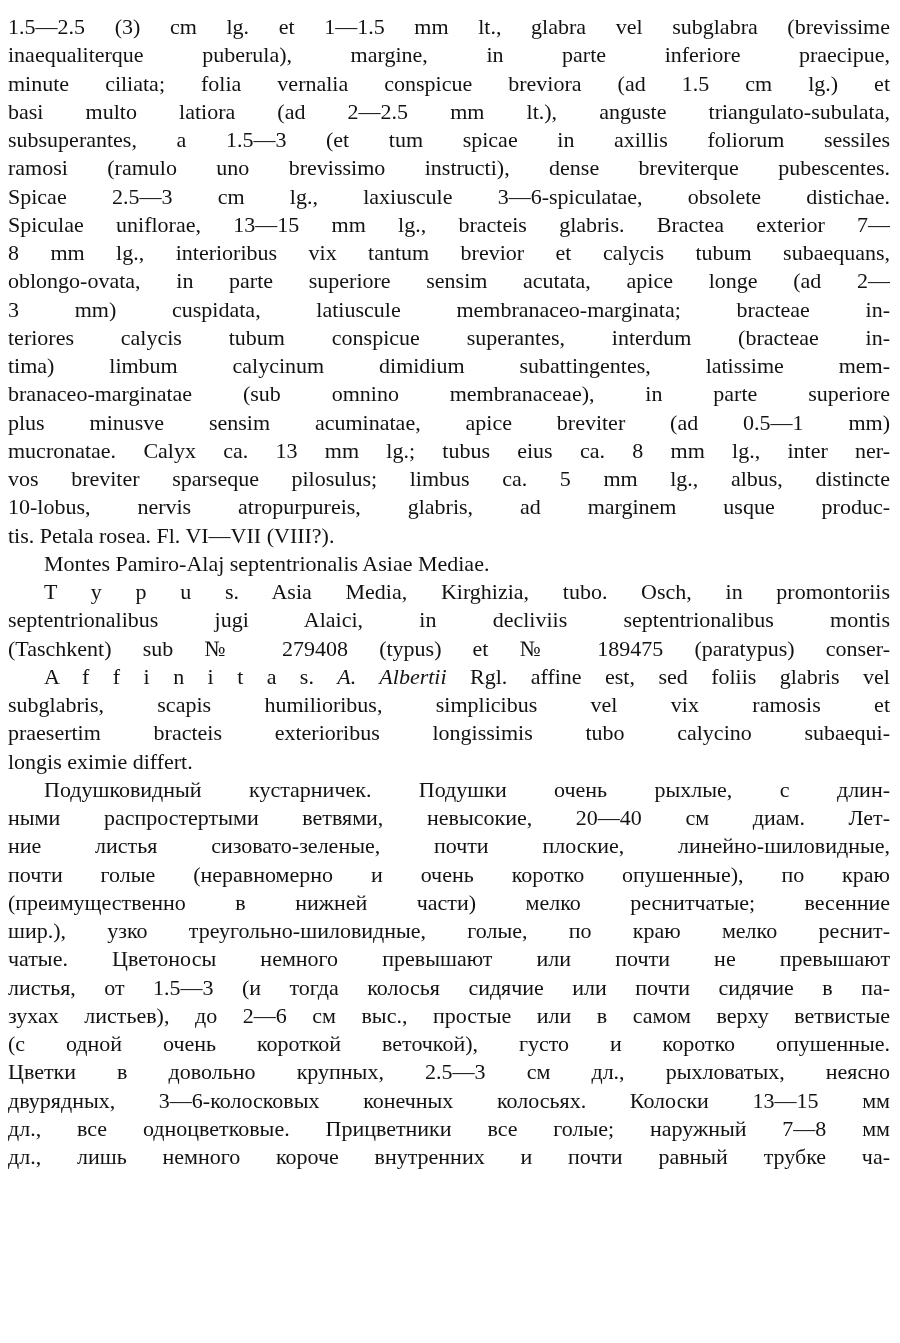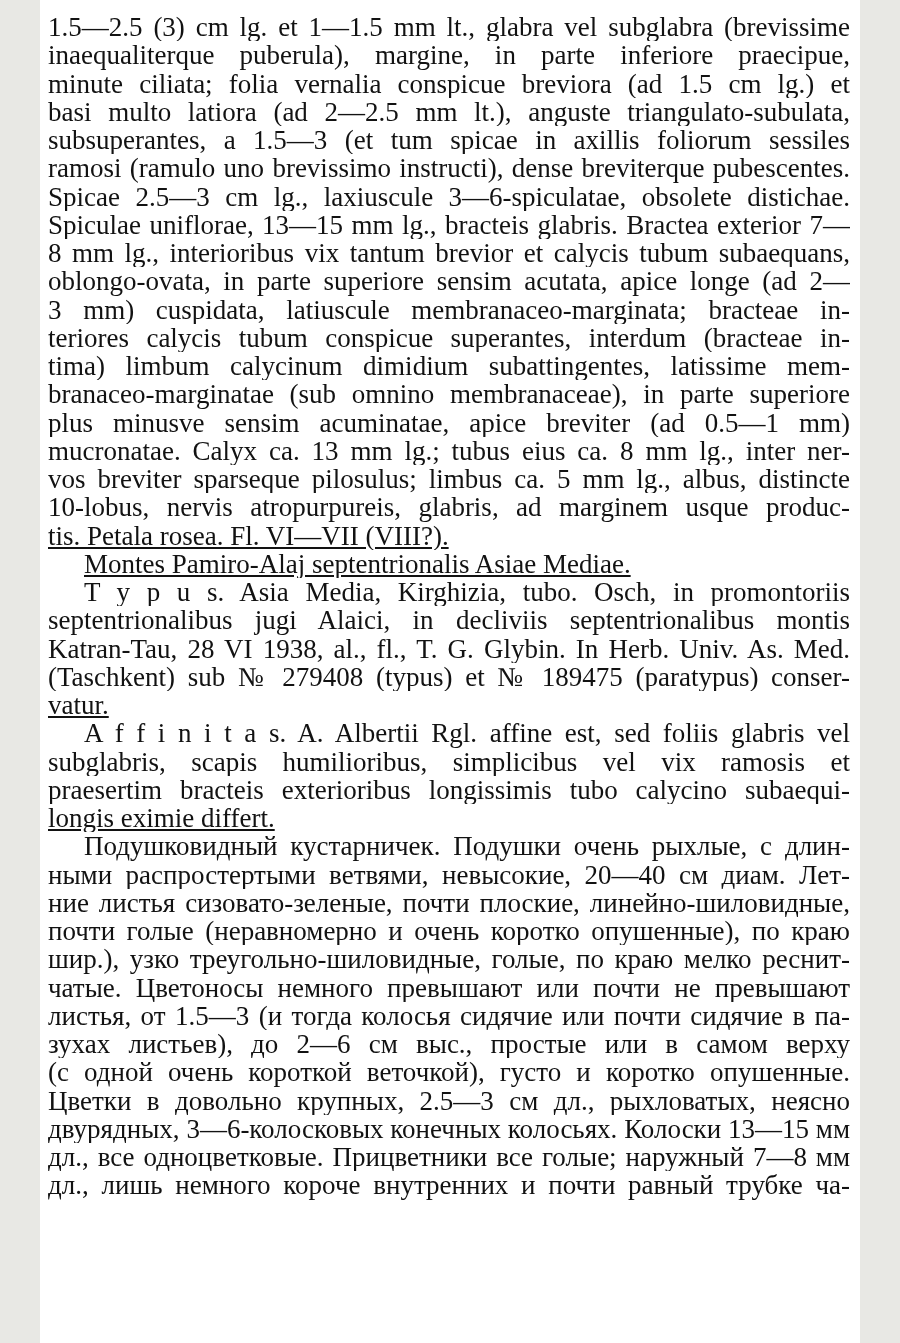--- a/index.html
+++ b/index.html
@@ -2,52 +2,52 @@
 <html><head>
 <meta charset="utf-8">
 <style>
   html, body {
     margin: 0;
     padding: 0;
     background: #e8e8e4;
   }
   .page {
     position: relative;
-    width: 820px;
+    width: 900px;
     height: 1343px;
     margin: 0 auto;
     background: #ffffff;
     box-sizing: border-box;
     padding: 13px 10px 0 8px;
     overflow: hidden;
     font-family: "Liberation Serif", "DejaVu Serif", serif;
-    font-size: 27px;
+    font-size: 22px;
     line-height: 28.25px;
     color: #121212;
     -webkit-font-smoothing: antialiased;
   }
   .text-block {
     width: 100%;
   }
   .line {
     white-space: normal;
     text-align: justify;
     text-align-last: justify;
     height: 28.25px;
     overflow: hidden;
   }
   .line.last {
     text-align: center;
     text-align-last: left;
-    text-decoration: underline;
   }
   .line.indent {
     text-indent: 36px;
   }
   .italic {
+    font-style: italic;
   }
 </style>
 </head>
 <body>
 
 <div class="page" style="background: rgb(255, 255, 255); color: rgb(18, 18, 18);">
   <div class="text-block">
       <div class="line">1.5—2.5 (3) cm lg. et 1—1.5 mm lt., glabra vel subglabra (brevissime</div>
       <div class="line">inaequaliterque puberula), margine, in parte inferiore praecipue,</div>
       <div class="line">minute ciliata; folia vernalia conspicue breviora (ad 1.5 cm lg.) et</div>
@@ -63,31 +63,30 @@
       <div class="line">tima) limbum calycinum dimidium subattingentes, latissime mem-</div>
       <div class="line">branaceo-marginatae (sub omnino membranaceae), in parte superiore</div>
       <div class="line">plus minusve sensim acuminatae, apice breviter (ad 0.5—1 mm)</div>
       <div class="line">mucronatae. Calyx ca. 13 mm lg.; tubus eius ca. 8 mm lg., inter ner-</div>
       <div class="line">vos breviter sparseque pilosulus; limbus ca. 5 mm lg., albus, distincte</div>
       <div class="line">10-lobus, nervis atropurpureis, glabris, ad marginem usque produc-</div>
       <div class="line last">tis. Petala rosea. Fl. VI—VII (VIII?).</div>
       <div class="line indent last">Montes Pamiro-Alaj septentrionalis Asiae Mediae.</div>
       <div class="line indent">T y p u s.  Asia Media, Kirghizia, tubo. Osch,  in promontoriis</div>
       <div class="line">septentrionalibus jugi Alaici, in decliviis septentrionalibus montis</div>
-      <div class="line">Katran-Tau, 28 VI 1938, al., fl., T. G. Glybin. In Herb. Univ. As. Med.</div>
       <div class="line">(Taschkent) sub № 279408 (typus) et № 189475 (paratypus) conser-</div>
-      <div class="line last">vatur.</div>
       <div class="line indent"><span class="">A f f i n i t a s.  </span><span class="italic">A. Albertii</span><span class=""> Rgl. affine est, sed foliis glabris vel</span></div>
       <div class="line">subglabris, scapis humilioribus, simplicibus vel vix ramosis et</div>
       <div class="line">praesertim bracteis exterioribus longissimis tubo calycino subaequi-</div>
       <div class="line last">longis eximie differt.</div>
       <div class="line indent">Подушковидный кустарничек. Подушки очень рыхлые, с длин-</div>
       <div class="line">ными распростертыми ветвями, невысокие, 20—40 см диам. Лет-</div>
       <div class="line">ние листья сизовато-зеленые, почти плоские, линейно-шиловидные,</div>
       <div class="line">почти голые (неравномерно и очень коротко опушенные), по краю</div>
+      <div class="line">(преимущественно в нижней части) мелко реснитчатые; весенние</div>
       <div class="line">шир.), узко треугольно-шиловидные, голые, по краю мелко реснит-</div>
       <div class="line">чатые. Цветоносы немного превышают или почти не превышают</div>
       <div class="line">листья, от 1.5—3 (и тогда колосья сидячие или почти сидячие в па-</div>
       <div class="line">зухах листьев), до 2—6 см выс., простые или в самом верху ветвистые</div>
       <div class="line">(с одной очень короткой веточкой), густо и коротко опушенные.</div>
       <div class="line">Цветки в довольно крупных, 2.5—3 см дл., рыхловатых, неясно</div>
       <div class="line">двурядных, 3—6-колосковых конечных колосьях. Колоски 13—15 мм</div>
       <div class="line">дл., все одноцветковые. Прицветники все голые; наружный 7—8 мм</div>
       <div class="line">дл., лишь немного короче внутренних и почти равный трубке ча-</div>
     </div>

